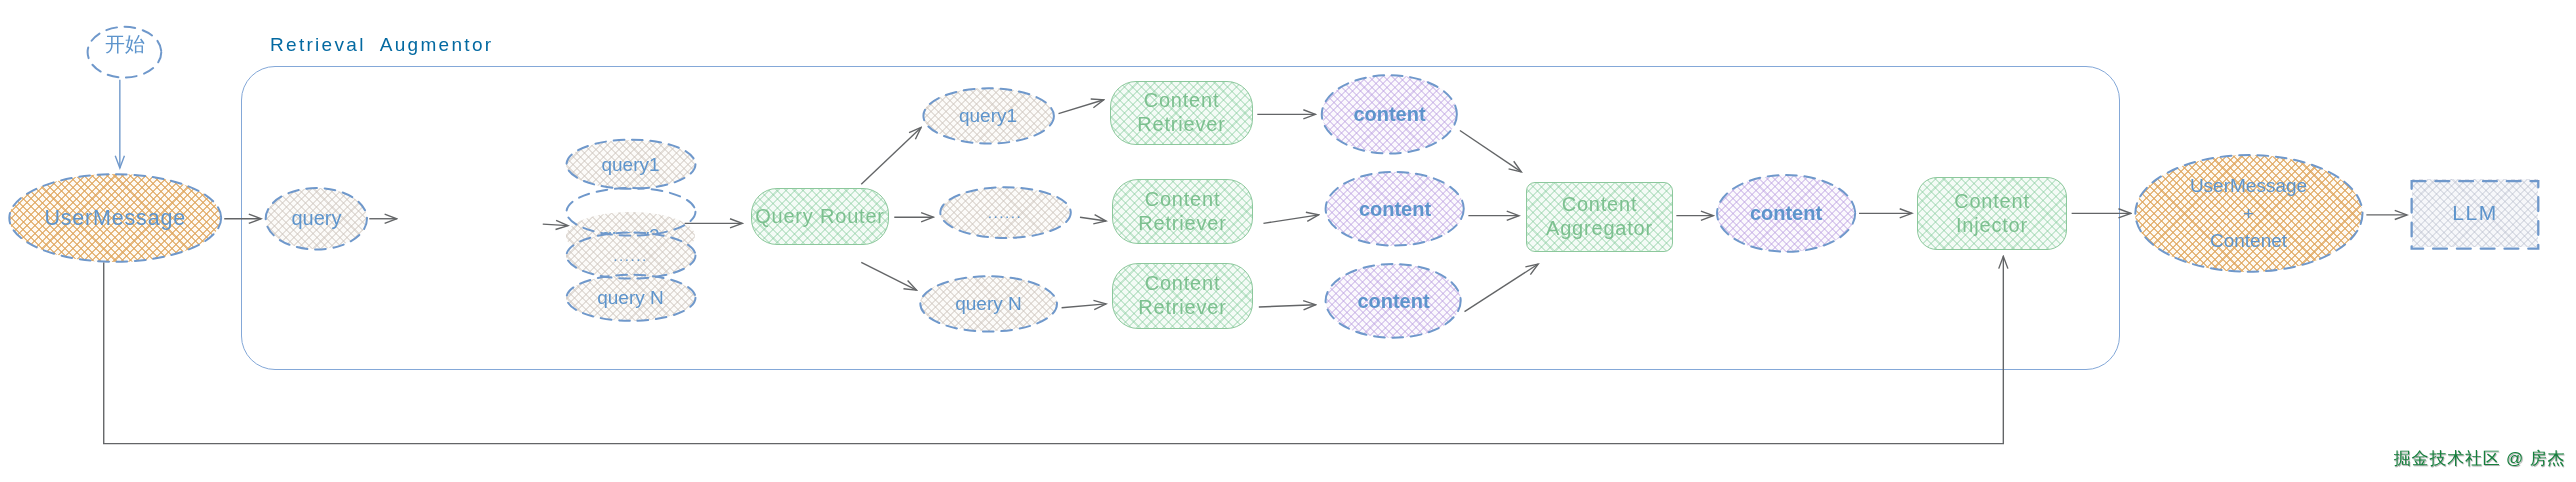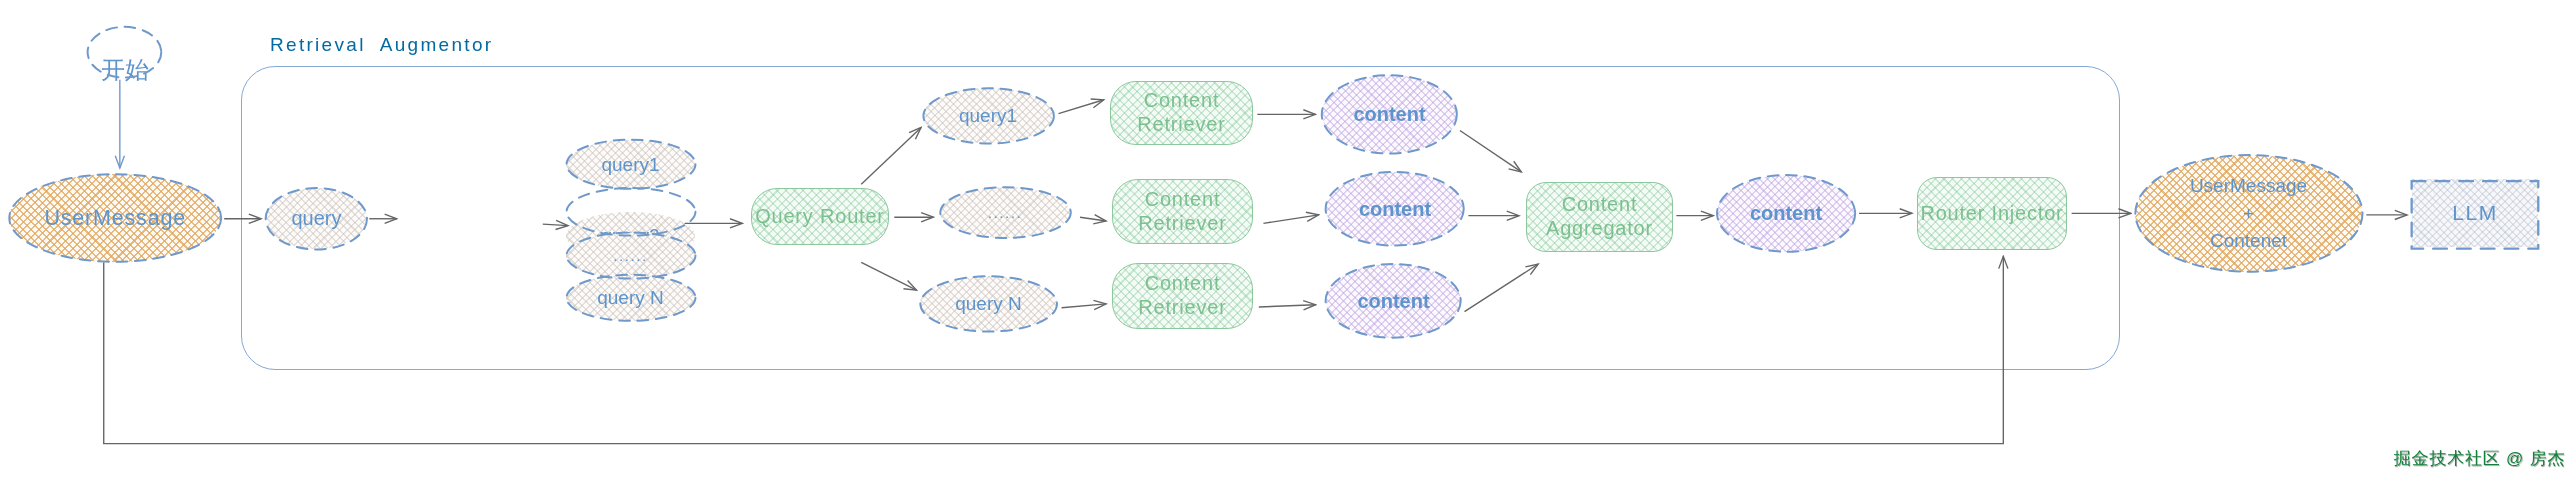--- a/index.html
+++ b/index.html
@@ -41,21 +41,21 @@
       repeating-linear-gradient(135deg, rgba(186,158,224,.45) 0 1.5px, transparent 1.5px 5.4px);
     font-weight: bold;
   }
   .hatch-slate{
     background-color:#f6f7fa;
     background-image:
       repeating-linear-gradient(45deg, rgba(176,182,198,.35) 0 1.5px, transparent 1.5px 5.4px),
       repeating-linear-gradient(135deg, rgba(176,182,198,.35) 0 1.5px, transparent 1.5px 5.4px);
   }
   
-  #start        {left:88px;top:44px;width:74px;height:51px;font-size:24px;}
+  #start        {left:88px;top:19px;width:74px;height:51px;font-size:20px;}
   #userMessage  {left:9.2px;top:174px;width:212px;height:88px;font-size:21.5px;letter-spacing:0.8px;}
   #container    {position:absolute;left:241px;top:66px;width:1879px;height:304px;
                  border:1.5px solid #84a8d8;border-radius:34px;box-sizing:border-box;}
   #containerLabel{position:absolute;left:270px;top:34px;font-size:19px;color:#0369a1;
                  letter-spacing:2.3px;white-space:pre;}
   #query        {left:266px;top:188px;width:101px;height:61px;font-size:20px;}
   #transfomer   {left:402px;top:186px;width:138px;height:66px;}
   #stackQ1      {left:566px;top:140px;width:129px;height:49px;font-size:19px;}
   #stackQ2      {left:566px;top:188px;width:129px;height:48px;font-size:19px;margin-top:24px;}
   #stackDots    {left:566px;top:233px;width:129px;height:46px;font-size:15.4px;letter-spacing:1.5px;}
@@ -63,21 +63,21 @@
   #router       {left:751px;top:188px;width:138px;height:57px;}
   #branchQ1     {left:923px;top:88px;width:130px;height:55px;font-size:19px;}
   #branchDots   {left:940px;top:187px;width:130px;height:51px;font-size:15.4px;letter-spacing:1.5px;}
   #branchQN     {left:920px;top:276px;width:137px;height:55px;font-size:19px;}
   #retriever1   {left:1110px;top:81px;width:143px;height:64px;}
   #retriever2   {left:1112px;top:179px;width:141px;height:65px;}
   #retriever3   {left:1112px;top:263px;width:141px;height:66px;}
   #content1     {left:1322px;top:75px;width:135px;height:78px;font-size:20px;}
   #content2     {left:1326px;top:172px;width:138px;height:74px;font-size:20px;}
   #content3     {left:1326px;top:264px;width:135px;height:74px;font-size:20px;}
-  #aggregator   {left:1526px;top:182px;width:147px;height:70px;border-radius:20px;}
+  #aggregator   {left:1526px;top:182px;width:147px;height:70px;border-radius:9px;}
   #contentFinal {left:1717px;top:175px;width:138px;height:77px;font-size:20px;}
   #injector     {left:1917px;top:177px;width:150px;height:73px;border-radius:20px;}
   #umContent    {left:2135px;top:155px;width:227px;height:117px;font-size:19px;line-height:1.45;}
   #llm          {left:2412px;top:179px;width:126px;height:68px;font-size:21px;letter-spacing:1.5px;}
   #watermark{
     position:absolute;right:10.7px;bottom:12.3px;font-size:17px;color:#15803d;
     text-shadow:0.8px 0.8px 0.8px #a6a6a6;letter-spacing:0.8px;
   }
   
   #overlay{position:absolute;left:0;top:0;width:2576px;height:482px;pointer-events:none;}
@@ -117,21 +117,21 @@
   <div class="node green-box" id="retriever3">Content Retriever</div>
 
   <div class="node ellipse blue-text hatch-purple" id="content1">content</div>
   <div class="node ellipse blue-text hatch-purple" id="content2">content</div>
   <div class="node ellipse blue-text hatch-purple" id="content3">content</div>
 
   <div class="node green-box" id="aggregator">Content Aggregator</div>
 
   <div class="node ellipse blue-text hatch-purple" id="contentFinal">content</div>
 
-  <div class="node green-box" id="injector">Router Injector</div>
+  <div class="node green-box" id="injector">Content Injector</div>
 
   <div class="node ellipse blue-text hatch-orange" id="umContent">UserMessage
 +
 Contenet</div>
 
   <div class="node ellipse blue-text hatch-slate" id="llm" style="border-radius:0;">LLM</div>
 
   <div id="watermark">掘金技术社区 @ 房杰</div>
 
   <svg id="overlay" xmlns="http://www.w3.org/2000/svg" viewBox="0 0 3356 628" width="2576" height="482">

